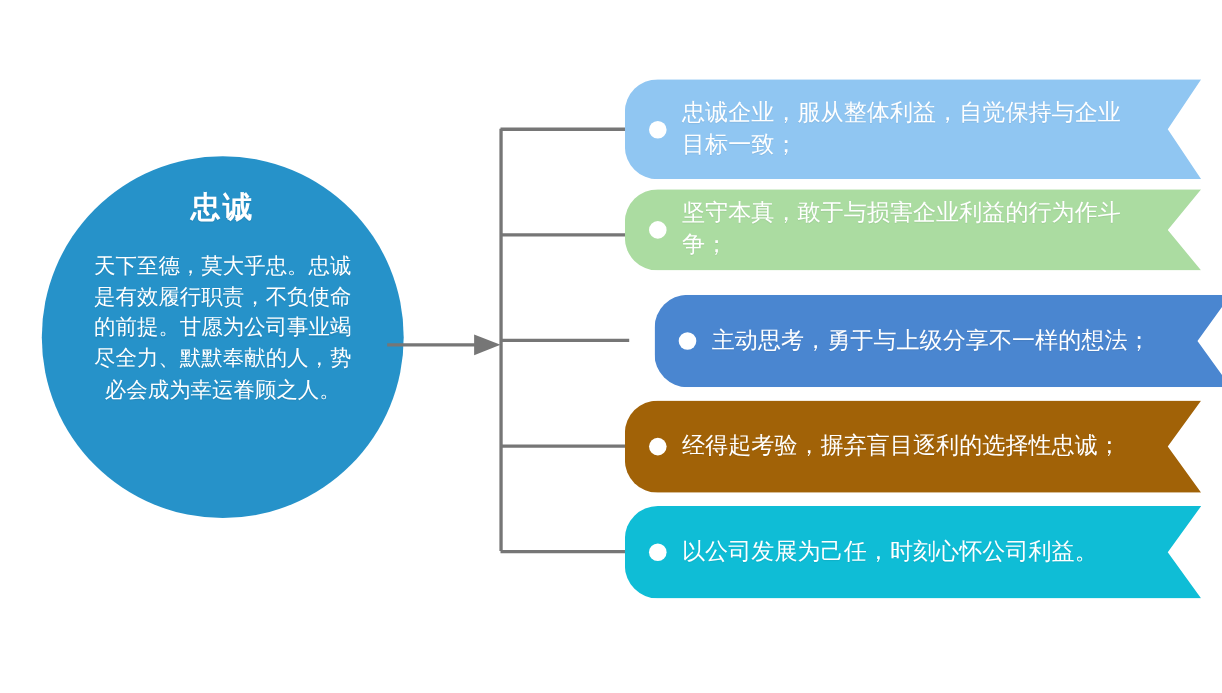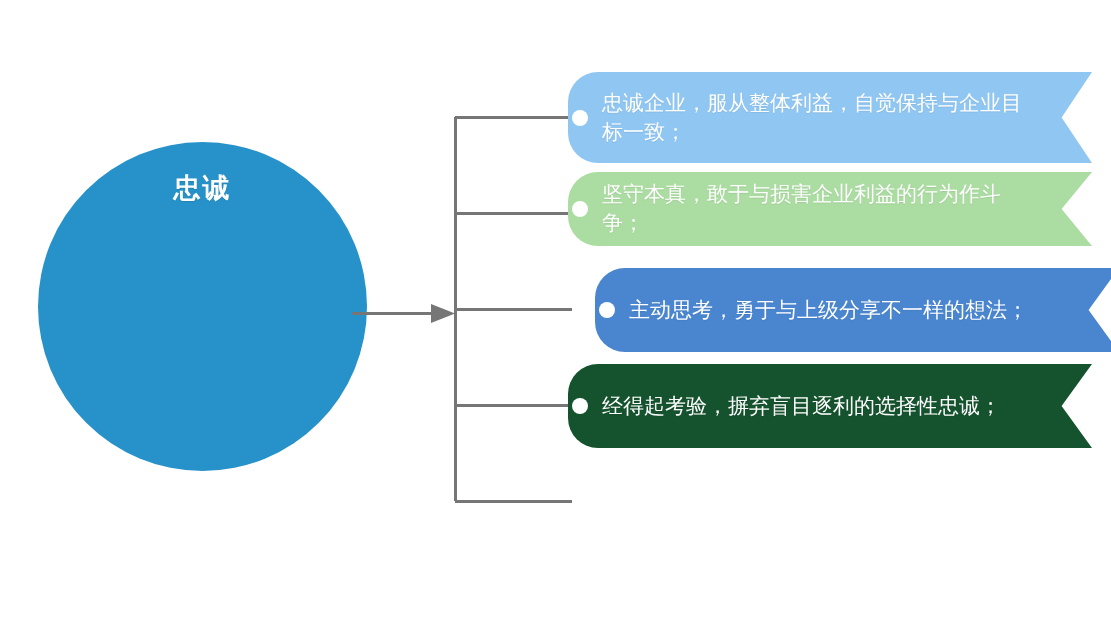--- a/index.html
+++ b/index.html
@@ -61,21 +61,21 @@
     height: 630px;
     pointer-events: none;
   }
 
   
   .banner {
     position: absolute;
     box-sizing: border-box;
     display: flex;
     align-items: center;
-    padding-left: 4px;
+    padding-left: 22px;
     padding-right: 70px;
     border-top-left-radius: 30px;
     border-bottom-left-radius: 30px;
     -webkit-clip-path: polygon(0 0, 100% 0, 94.2% 50%, 100% 100%, 0 100%);
     clip-path: polygon(0 0, 100% 0, 94.2% 50%, 100% 100%, 0 100%);
   }
   .banner-bullet {
     flex: 0 0 auto;
     width: 16px;
     height: 16px;
@@ -90,20 +90,21 @@
     text-shadow: 0 1px 1px rgba(0,0,0,0.07);
   }
 </style>
 </head>
 <body>
 
 <div id="stage">
 
   <div class="hub" style="background: rgb(38, 146, 201);">
     <div class="hub-title">忠诚</div>
+    <div class="hub-body">天下至德，莫大乎忠。忠诚是有效履行职责，不负使命的前提。甘愿为公司事业竭尽全力、默默奉献的人，势必会成为幸运眷顾之人。</div>
   </div>
 
   <svg class="connectors" viewBox="0 0 1111 630" width="1111" height="630" aria-hidden="true">
     <g id="connector-group" stroke="#767676" stroke-width="3" fill="none">
 
       <line x1="455.5" y1="117" x2="455.5" y2="501"></line>
 
       <line x1="455" y1="117.5" x2="572" y2="117.5"></line>
       <line x1="455" y1="213.5" x2="572" y2="213.5"></line>
       <line x1="455" y1="309.5" x2="572" y2="309.5"></line>
@@ -123,19 +124,23 @@
   <div class="banner" style="left: 568px; top: 172px; width: 524px; height: 74px; background: rgb(171, 220, 161);">
     <span class="banner-bullet" style="background: rgb(255, 255, 255);"></span>
     <span class="banner-text">坚守本真，敢于与损害企业利益的行为作斗争；</span>
   </div>
 
   <div class="banner" style="left: 568px; top: 268px; width: 524px; height: 84px; background: rgb(74, 134, 208); margin-left: 27px;">
     <span class="banner-bullet" style="background: rgb(255, 255, 255);"></span>
     <span class="banner-text">主动思考，勇于与上级分享不一样的想法；</span>
   </div>
 
-  <div class="banner" style="left: 568px; top: 364px; width: 524px; height: 84px; background: #14532d;">
+  <div class="banner" style="left: 568px; top: 364px; width: 524px; height: 84px; background: #a16207;">
     <span class="banner-bullet" style="background: rgb(255, 255, 255);"></span>
     <span class="banner-text">经得起考验，摒弃盲目逐利的选择性忠诚；</span>
   </div>
 
+  <div class="banner" style="left: 568px; top: 460px; width: 524px; height: 84px; background: rgb(15, 189, 214);">
+    <span class="banner-bullet" style="background: rgb(255, 255, 255);"></span>
+    <span class="banner-text">以公司发展为己任，时刻心怀公司利益。</span>
+  </div>
 
 </div>
 
 </body></html>

